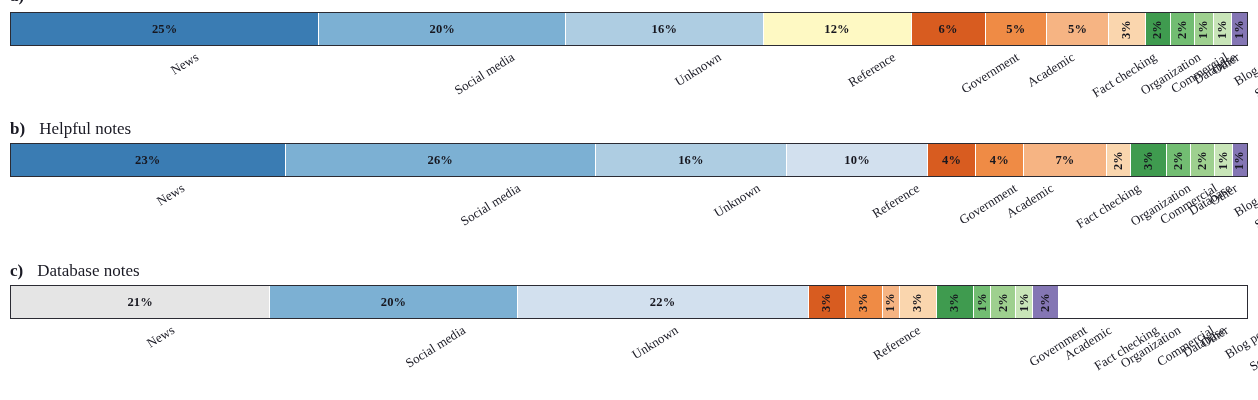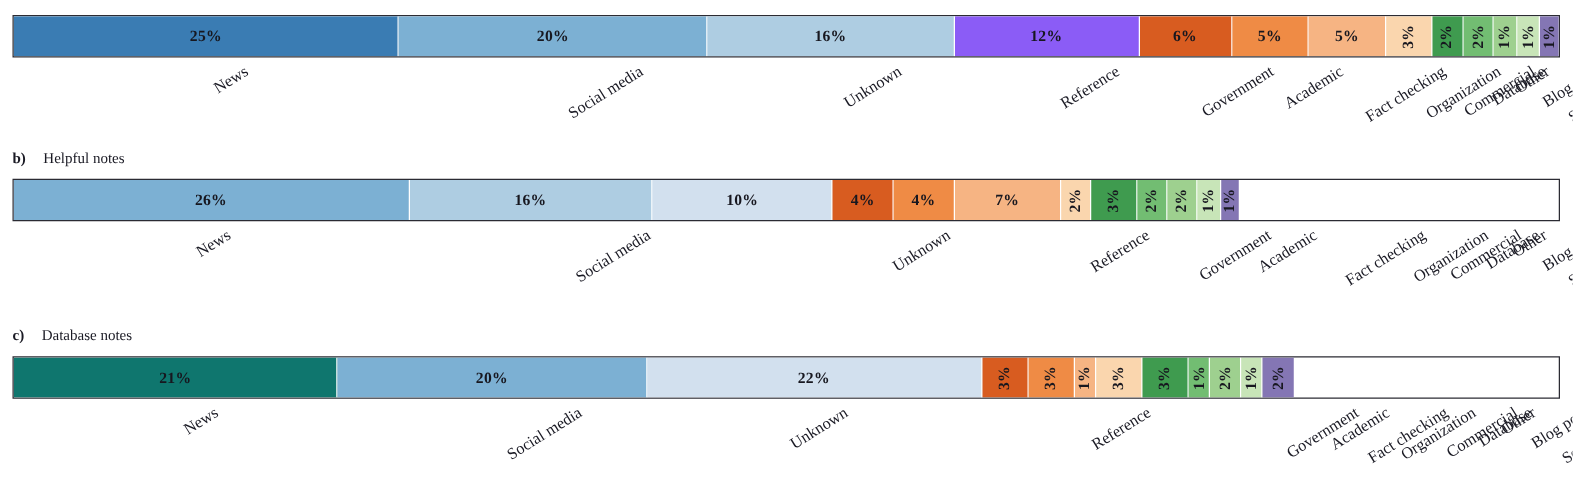--- a/index.html
+++ b/index.html
@@ -18,21 +18,21 @@
 
   .panel {
     position: absolute;
     left: 0;
     width: 1258px;
   }
 
   .panel-title {
     position: absolute;
     left: 10px;
-    font-size: 12px;
+    font-size: 17px;
     white-space: nowrap;
     line-height: 1;
   }
   .panel-title .tag {
     font-weight: bold;
     font-family: "Liberation Serif", "DejaVu Serif", serif;
   }
   .panel-title .titletext {
     margin-left: 14px;
     font-weight: normal;
@@ -103,21 +103,21 @@
   <div class="bar" id="bar-a" style="top:12px;">
       <div class="seg" style="width: 308.882px; background: rgb(58, 124, 179);">
         <span class="val">25%</span>
       </div>
       <div class="seg" style="width: 247.106px; background: rgb(124, 176, 211);">
         <span class="val">20%</span>
       </div>
       <div class="seg" style="width: 197.685px; background: rgb(174, 205, 226);">
         <span class="val">16%</span>
       </div>
-      <div class="seg" style="width: 148.263px; background: #8b5cf6;">
+      <div class="seg" style="width: 148.263px; background: #fef9c3;">
         <span class="val">12%</span>
       </div>
       <div class="seg" style="width: 74.1317px; background: rgb(216, 92, 32);">
         <span class="val">6%</span>
       </div>
       <div class="seg" style="width: 61.7764px; background: rgb(239, 139, 69);">
         <span class="val">5%</span>
       </div>
       <div class="seg" style="width: 61.7764px; background: rgb(246, 180, 131);">
         <span class="val">5%</span>
@@ -182,20 +182,23 @@
         <span class="inner">Search engine</span>
       </div>
     </div>
 </div>
 
 <div class="panel" style="top:120px;">
   <div class="panel-title" style="top:0px;">
     <span class="tag">b)</span><span class="titletext">Helpful notes</span>
   </div>
   <div class="bar" id="bar-b" style="top:23px;">
+      <div class="seg" style="width: 279.98px; background: rgb(58, 124, 179);">
+        <span class="val">23%</span>
+      </div>
       <div class="seg" style="width: 316.5px; background: rgb(124, 176, 211);">
         <span class="val">26%</span>
       </div>
       <div class="seg" style="width: 194.769px; background: rgb(174, 205, 226);">
         <span class="val">16%</span>
       </div>
       <div class="seg" style="width: 144px; background: rgb(210, 224, 238); text-align: right;">
         <span class="val">10%</span>
       </div>
       <div class="seg" style="width: 48.6922px; background: rgb(216, 92, 32);">
@@ -267,27 +270,27 @@
         <span class="inner">Search engine</span>
       </div>
     </div>
 </div>
 
 <div class="panel" style="top:262px;">
   <div class="panel-title" style="top:0px;">
     <span class="tag">c)</span><span class="titletext">Database notes</span>
   </div>
   <div class="bar" id="bar-c" style="top:23px;">
-      <div class="seg" style="width: 259.461px; background: #0f766e;">
+      <div class="seg" style="width: 259.461px; background: #e5e5e5;">
         <span class="val">21%</span>
       </div>
       <div class="seg" style="width: 247.106px; background: rgb(124, 176, 211);">
         <span class="val">20%</span>
       </div>
-      <div class="seg" style="width: 268px; background: rgb(210, 224, 238);">
+      <div class="seg" style="width: 291px; background: rgb(210, 224, 238);">
         <span class="val">22%</span>
       </div>
       <div class="seg rot" style="width: 37.0659px; background: rgb(216, 92, 32);">
         <span class="val">3%</span>
       </div>
       <div class="seg rot" style="width: 37.0659px; background: rgb(239, 139, 69);">
         <span class="val">3%</span>
       </div>
       <div class="seg rot" style="width: 17.2974px; background: rgb(246, 180, 131);">
         <span class="val">1%</span>

